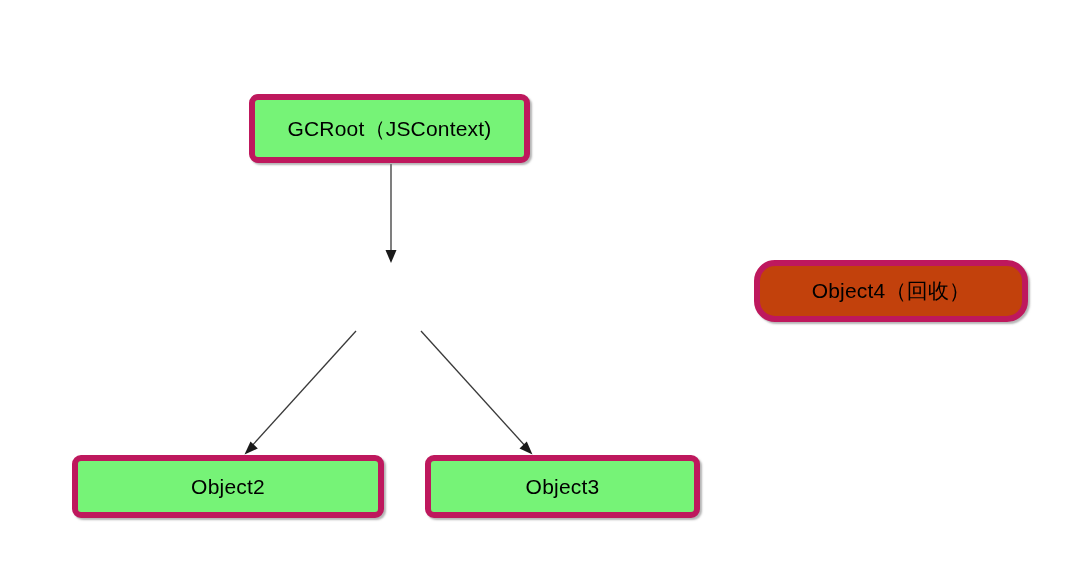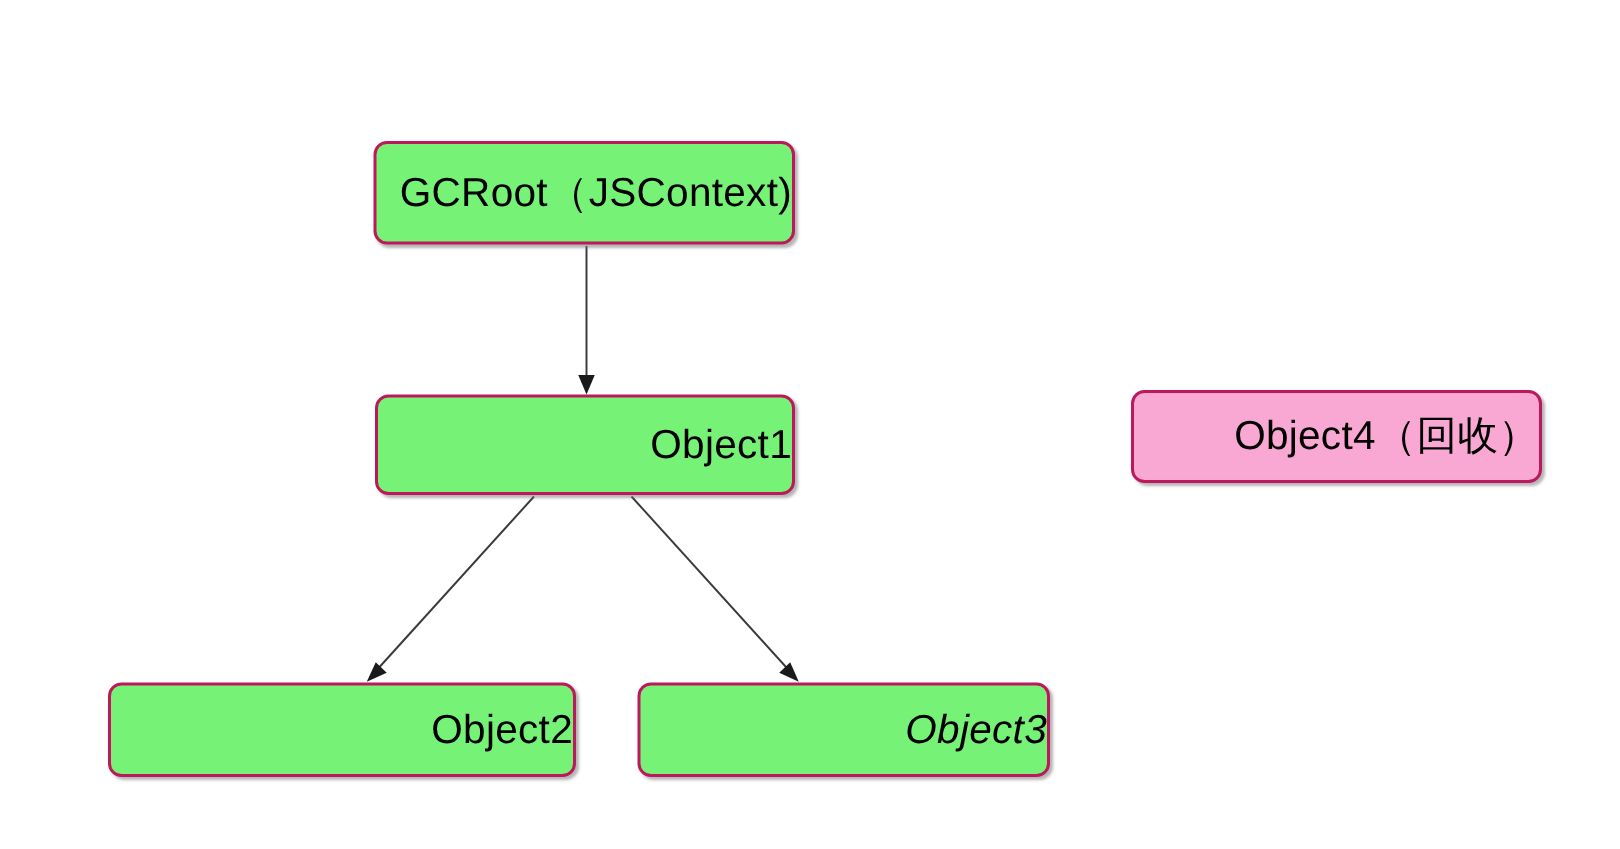--- a/index.html
+++ b/index.html
@@ -14,34 +14,34 @@
     position: relative;
     width: 1080px;
     height: 566px;
     background: #ffffff;
     overflow: hidden;
   }
   .node {
     position: absolute;
     box-sizing: border-box;
     border-radius: 9px;
-    border: 2px solid #be185d;
+    border: 6px solid #be185d;
     box-shadow: 2px 2px 2px rgba(120,120,120,0.55);
     display: flex;
     align-items: center;
-    justify-content: flex-end;
+    justify-content: center;
     color: #000000;
-    font-size: 27px;
+    font-size: 21px;
     line-height: 1.1;
     letter-spacing: 0.2px;
     white-space: nowrap;
     user-select: none;
   }
   .node.green { background: #76f377; }
-  .node.red   { background: #f9a8d4; }
+  .node.red   { background: #c2410c; border-radius: 21px; }
 
   .node-label {
     display: block;
     text-align: center;
   }
 
   #edge-layer {
     position: absolute;
     left: 0;
     top: 0;
@@ -79,29 +79,26 @@
     <g>
       <line class="edge-line" x1="421" y1="331" x2="527" y2="448"></line>
       <polygon class="edge-head" points="532.5,454.5 519.5,448.5 526.8,441.5"></polygon>
     </g>
   </svg>
 
   <div class="node green" style="left:249px; top:94px; width:281px; height:69px;">
     <span class="node-label">GCRoot（JSContext)</span>
   </div>
 
-  <div class="node green" style="left:250px; top:263px; width:280px; height:67px;">
-    <span class="node-label">Object1</span>
-  </div>
 
   <div class="node green" style="left:72px; top:455px; width:312px; height:63px;">
     <span class="node-label">Object2</span>
   </div>
 
-  <div class="node green" style="left:425px; top:455px; width:275px; height:63px;font-style:italic;">
+  <div class="node green" style="left:425px; top:455px; width:275px; height:63px;">
     <span class="node-label">Object3</span>
   </div>
 
   <div class="node red" style="left:754px; top:260px; width:274px; height:62px;">
     <span class="node-label">Object4（回收）</span>
   </div>
 
 </div>
 
 </body></html>

